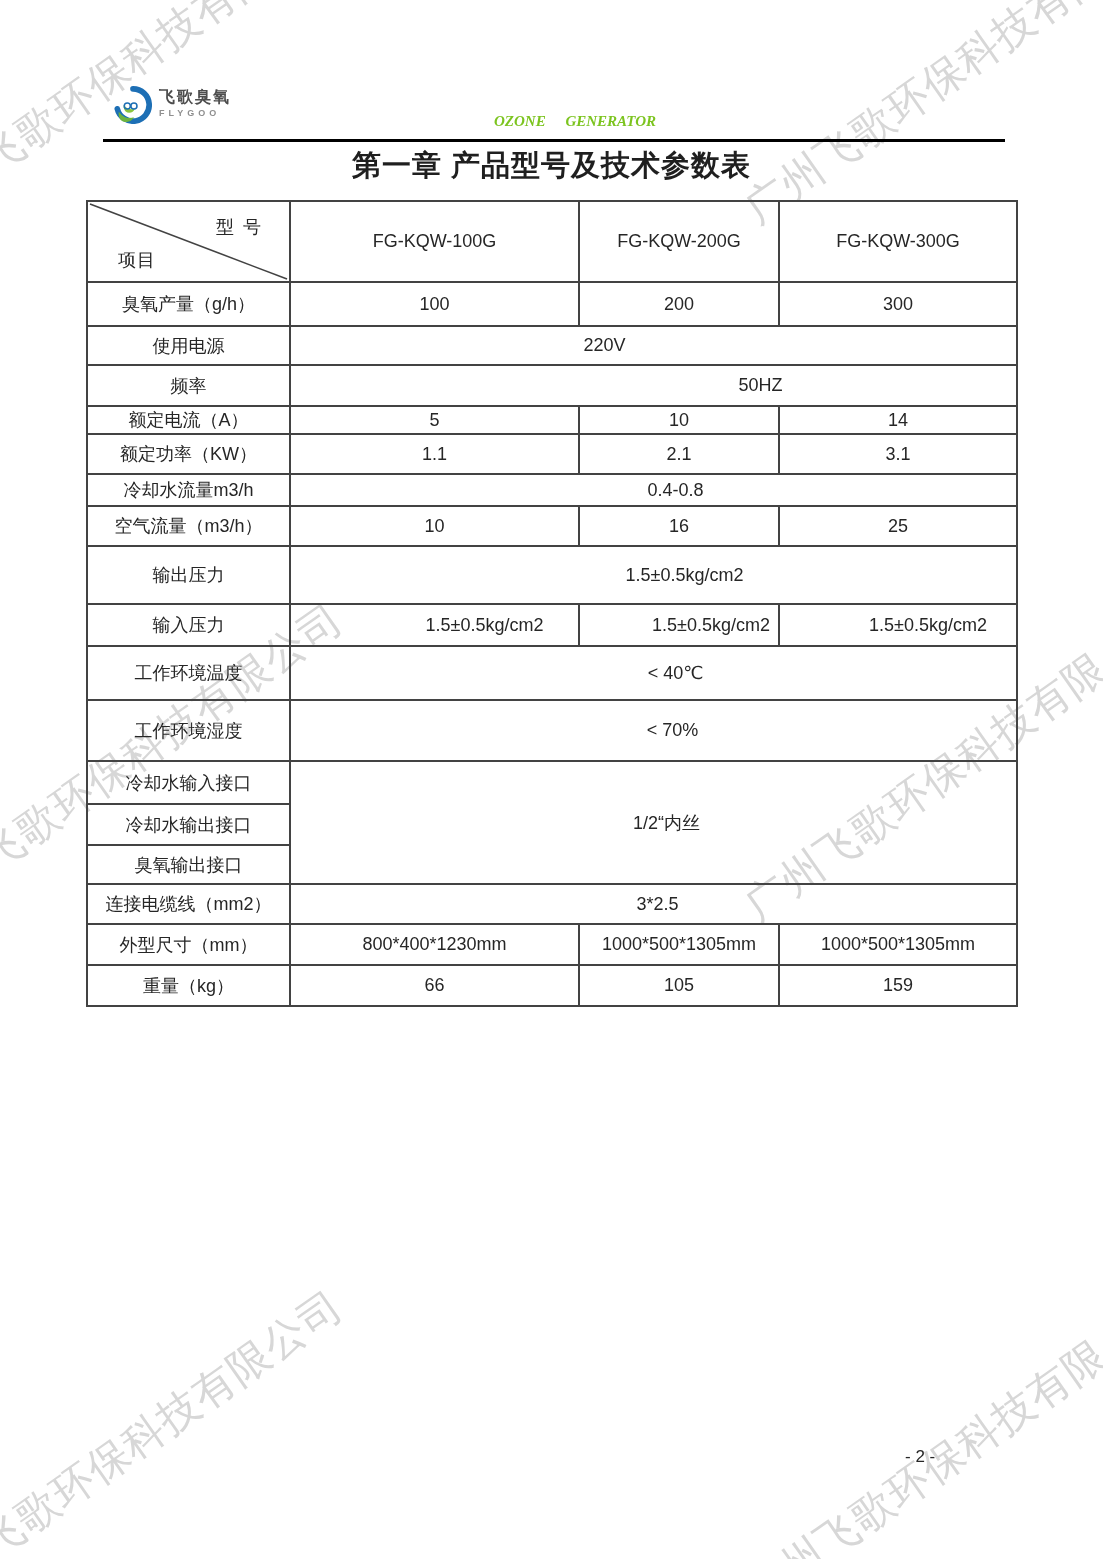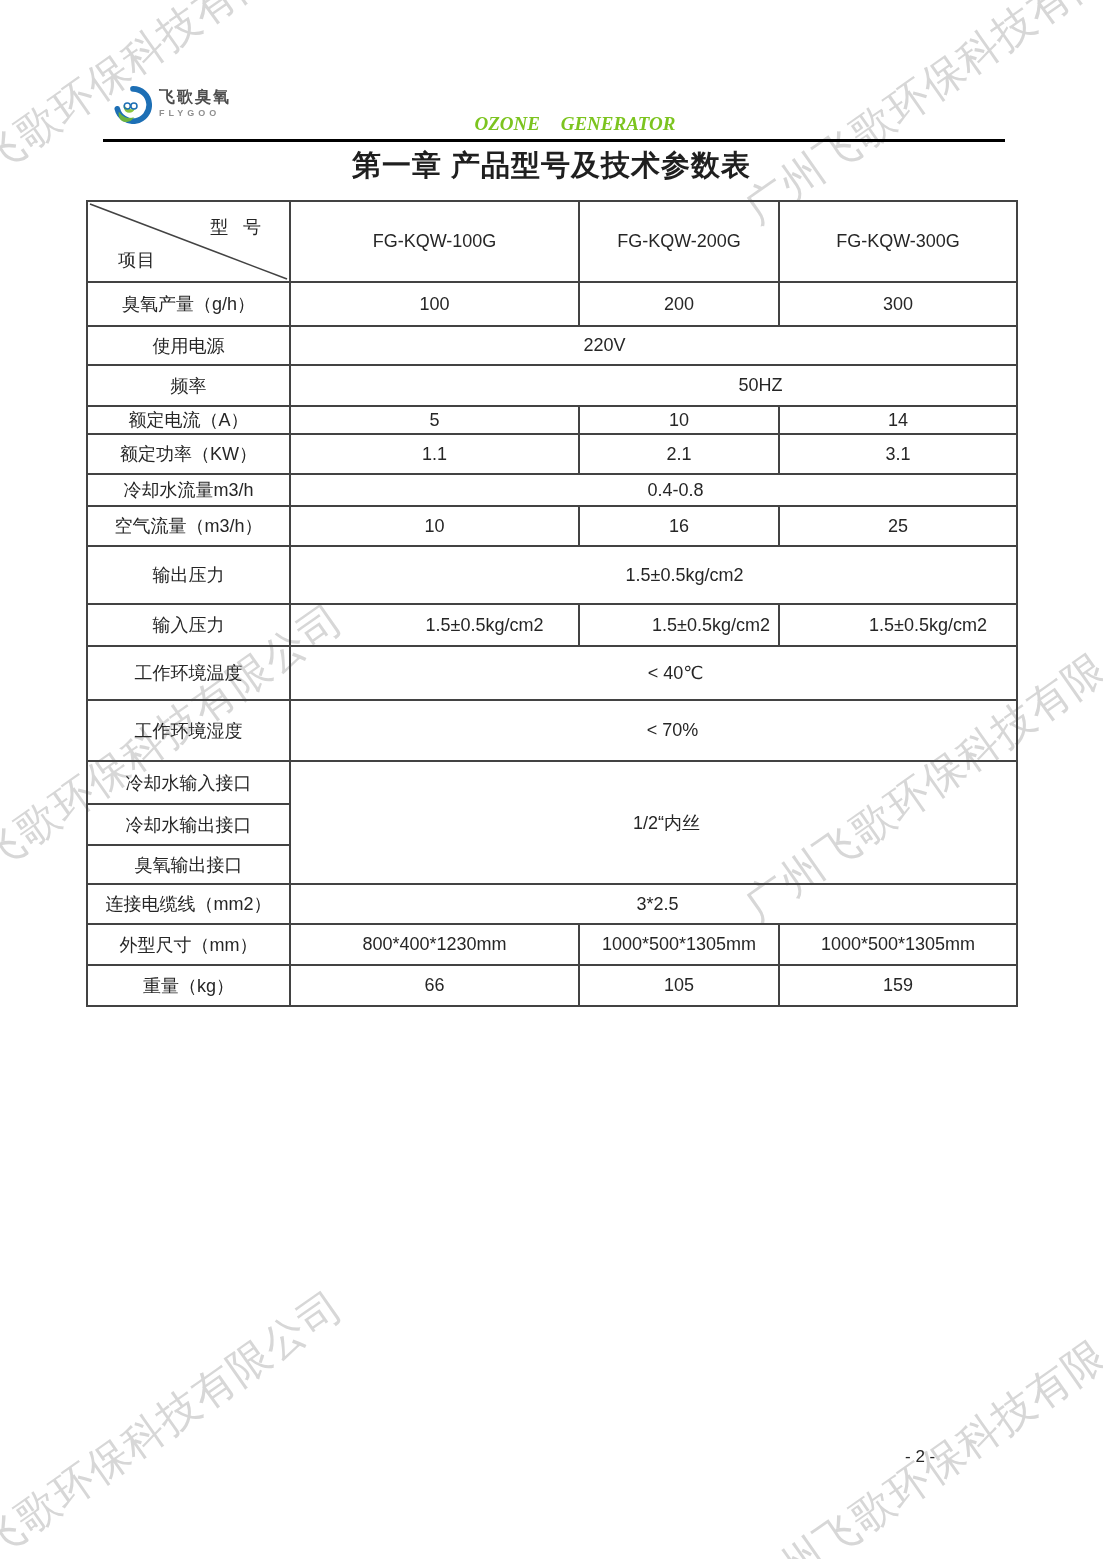--- a/index.html
+++ b/index.html
@@ -15,38 +15,38 @@
     user-select:none;pointer-events:none;font-weight:400;z-index:0;
   }
   
   .logo{position:absolute;left:114px;top:86px;display:flex;align-items:flex-start;z-index:2;}
   .logo-icon{width:38px;height:38px;margin-right:7px;}
   .brand-cn{font-size:16px;font-weight:600;color:#4d4d4d;letter-spacing:2px;line-height:22px;}
   .brand-en{font-size:9px;font-weight:700;color:#8f8f8f;letter-spacing:4px;line-height:10px;}
   .tagline{
     position:absolute;left:375px;top:113px;width:400px;text-align:center;
     font-family:"Liberation Serif","DejaVu Serif",serif;
-    font-style:italic;font-weight:700;font-size:19px;color:#7cc41f;
+    font-style:italic;font-weight:700;font-size:15px;color:#7cc41f;
     word-spacing:16px;z-index:2;
   }
   .rule{position:absolute;left:103px;top:139px;width:902px;height:3px;background:#000;z-index:2;}
   .page-title{
     position:absolute;left:0;top:146px;width:1103px;text-align:center;
     font-size:29px;font-weight:600;color:#1f1f1f;letter-spacing:1px;z-index:2;
   }
   
   table.spec{
     position:absolute;left:86px;top:200px;width:930px;z-index:1;
     border-collapse:collapse;table-layout:fixed;background:transparent;
   }
   table.spec td{
     border:2px solid #434343;text-align:center;vertical-align:middle;
     font-size:18px;color:#262626;padding:0;overflow:visible;white-space:nowrap;
   }
-  td.corner{position:relative;font-family:Liberation Mono, monospace;}
+  td.corner{position:relative;}
   td.corner svg{position:absolute;left:0;top:0;width:100%;height:100%;}
   .corner-tr{position:absolute;top:13px;right:26px;font-size:18px;letter-spacing:2px;}
   .corner-bl{position:absolute;bottom:9px;left:30px;font-size:18px;letter-spacing:1px;}
   td.model{vertical-align:top;padding-top:14px;font-size:19px;margin-top:32px;}
   .shift{position:relative;display:inline-block;}
   td.topmerge{vertical-align:top;padding-top:9px;}
 </style>
 </head>
 <body>
 

